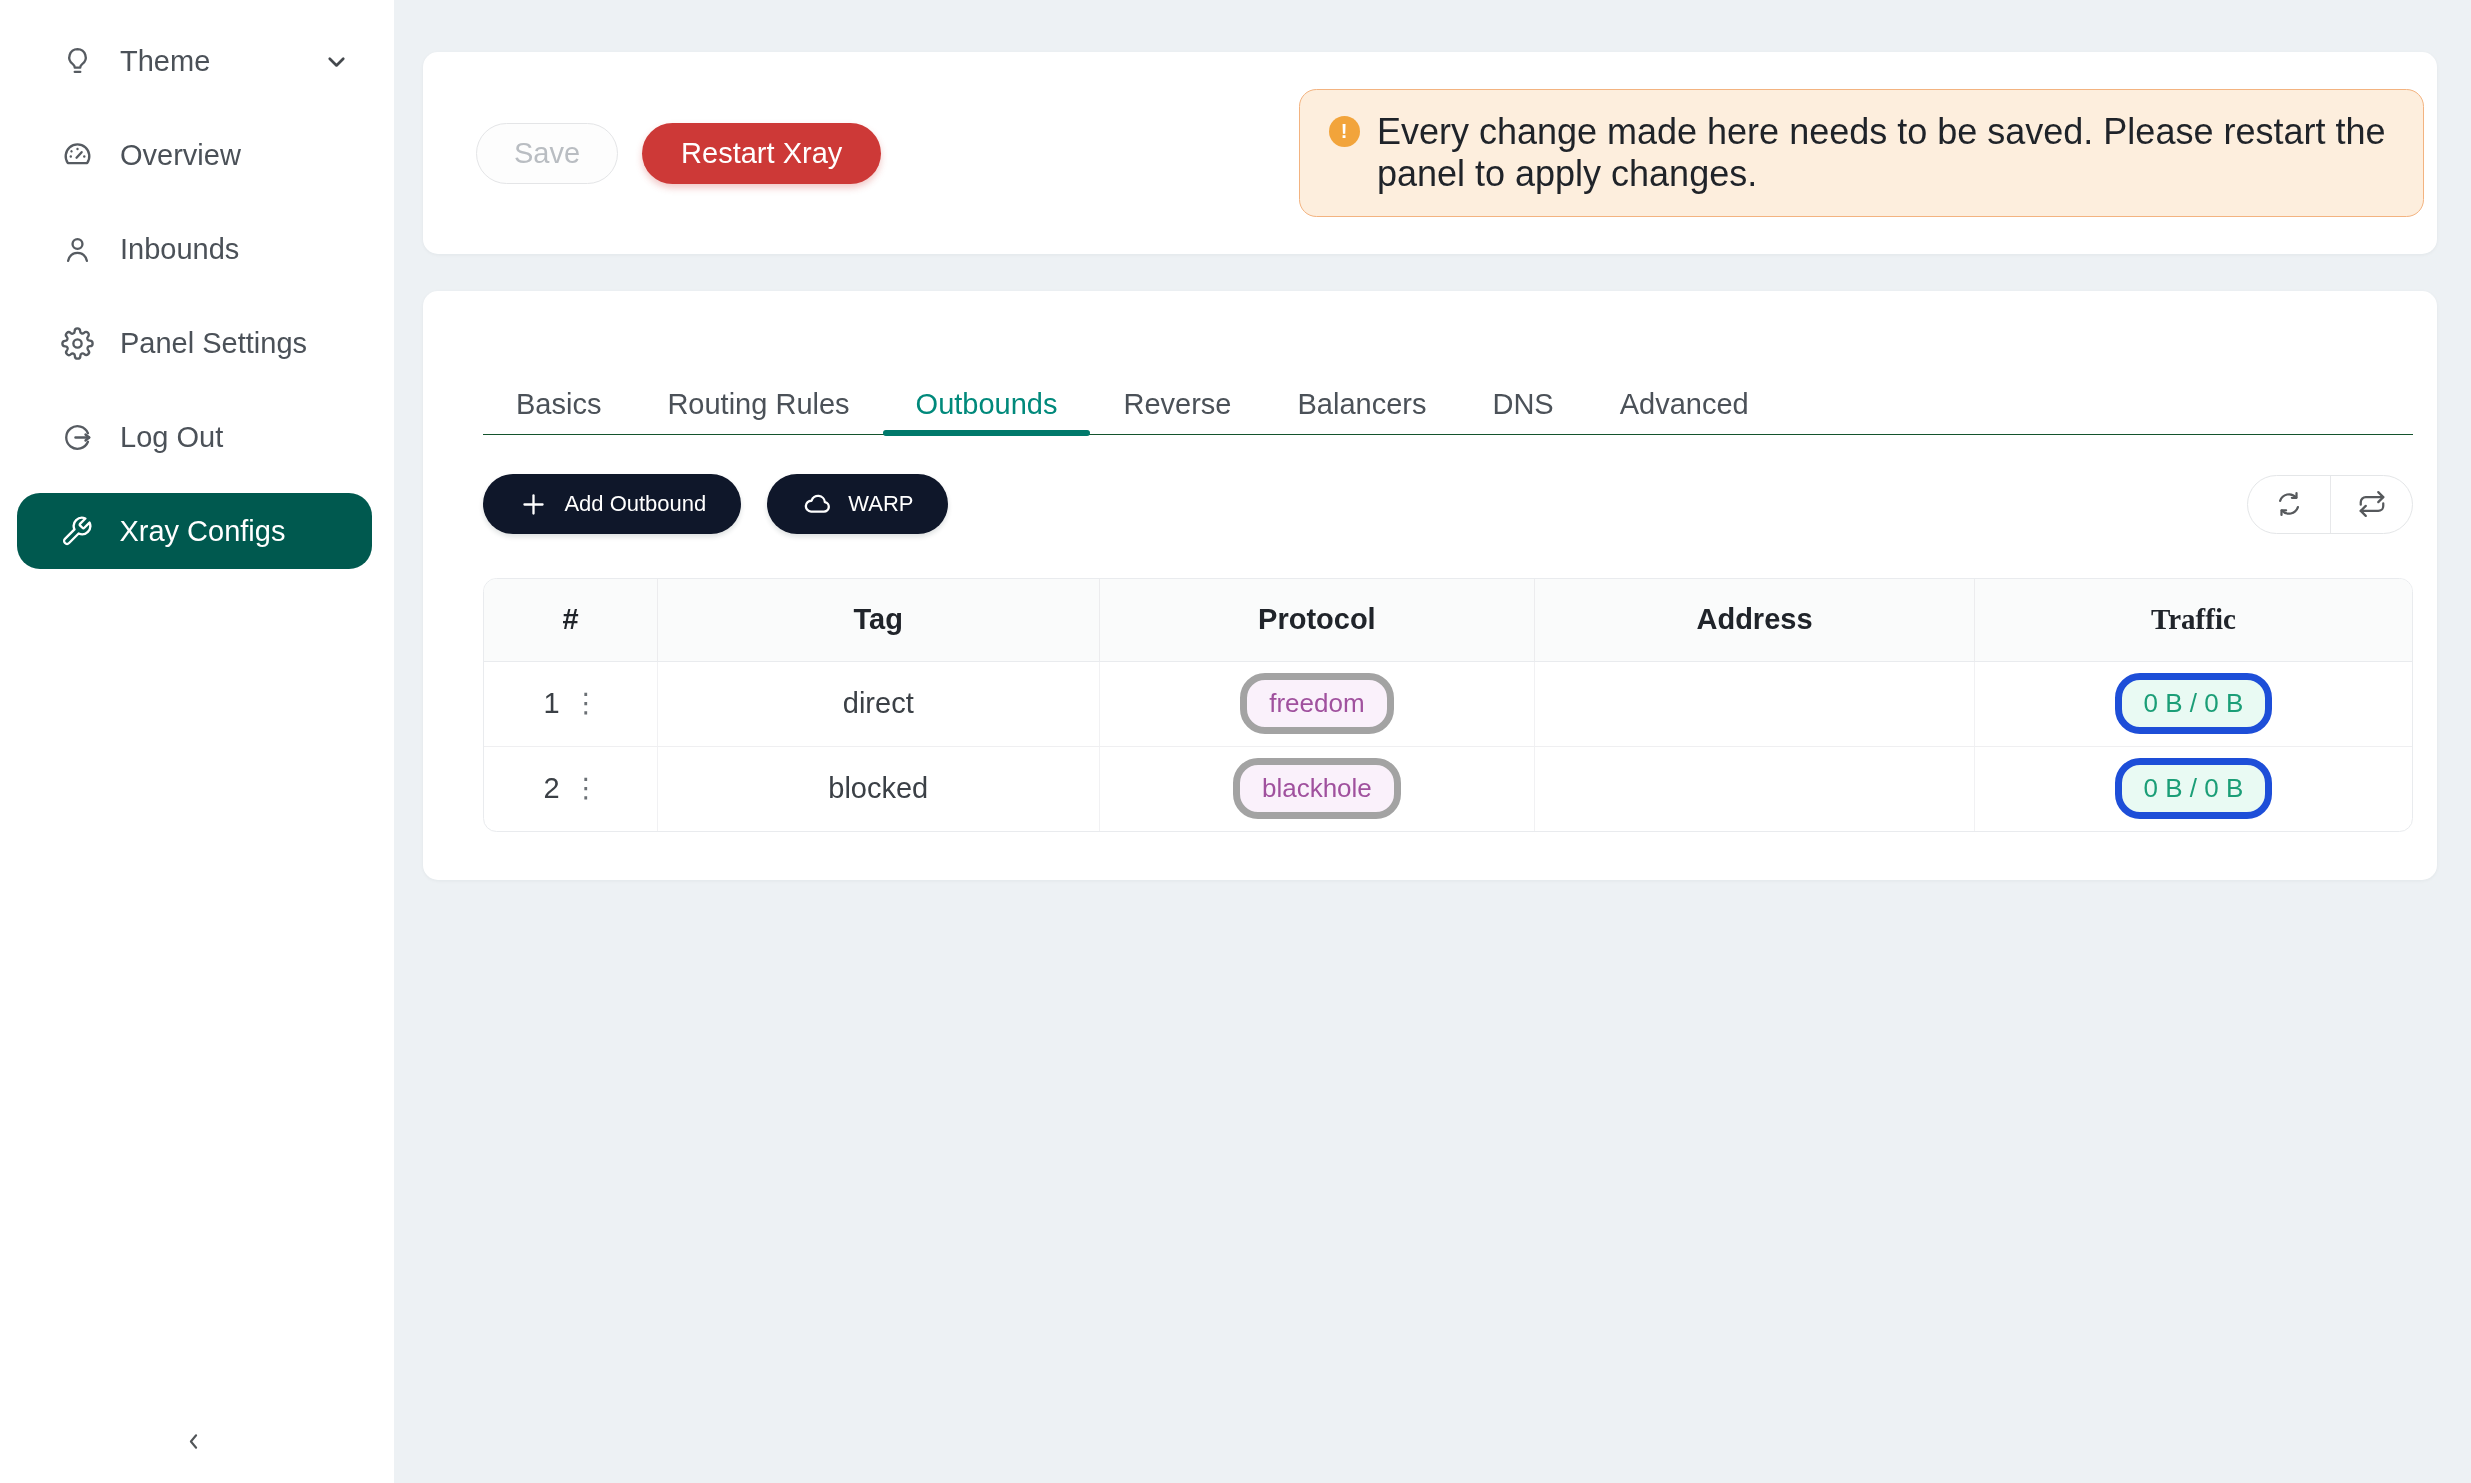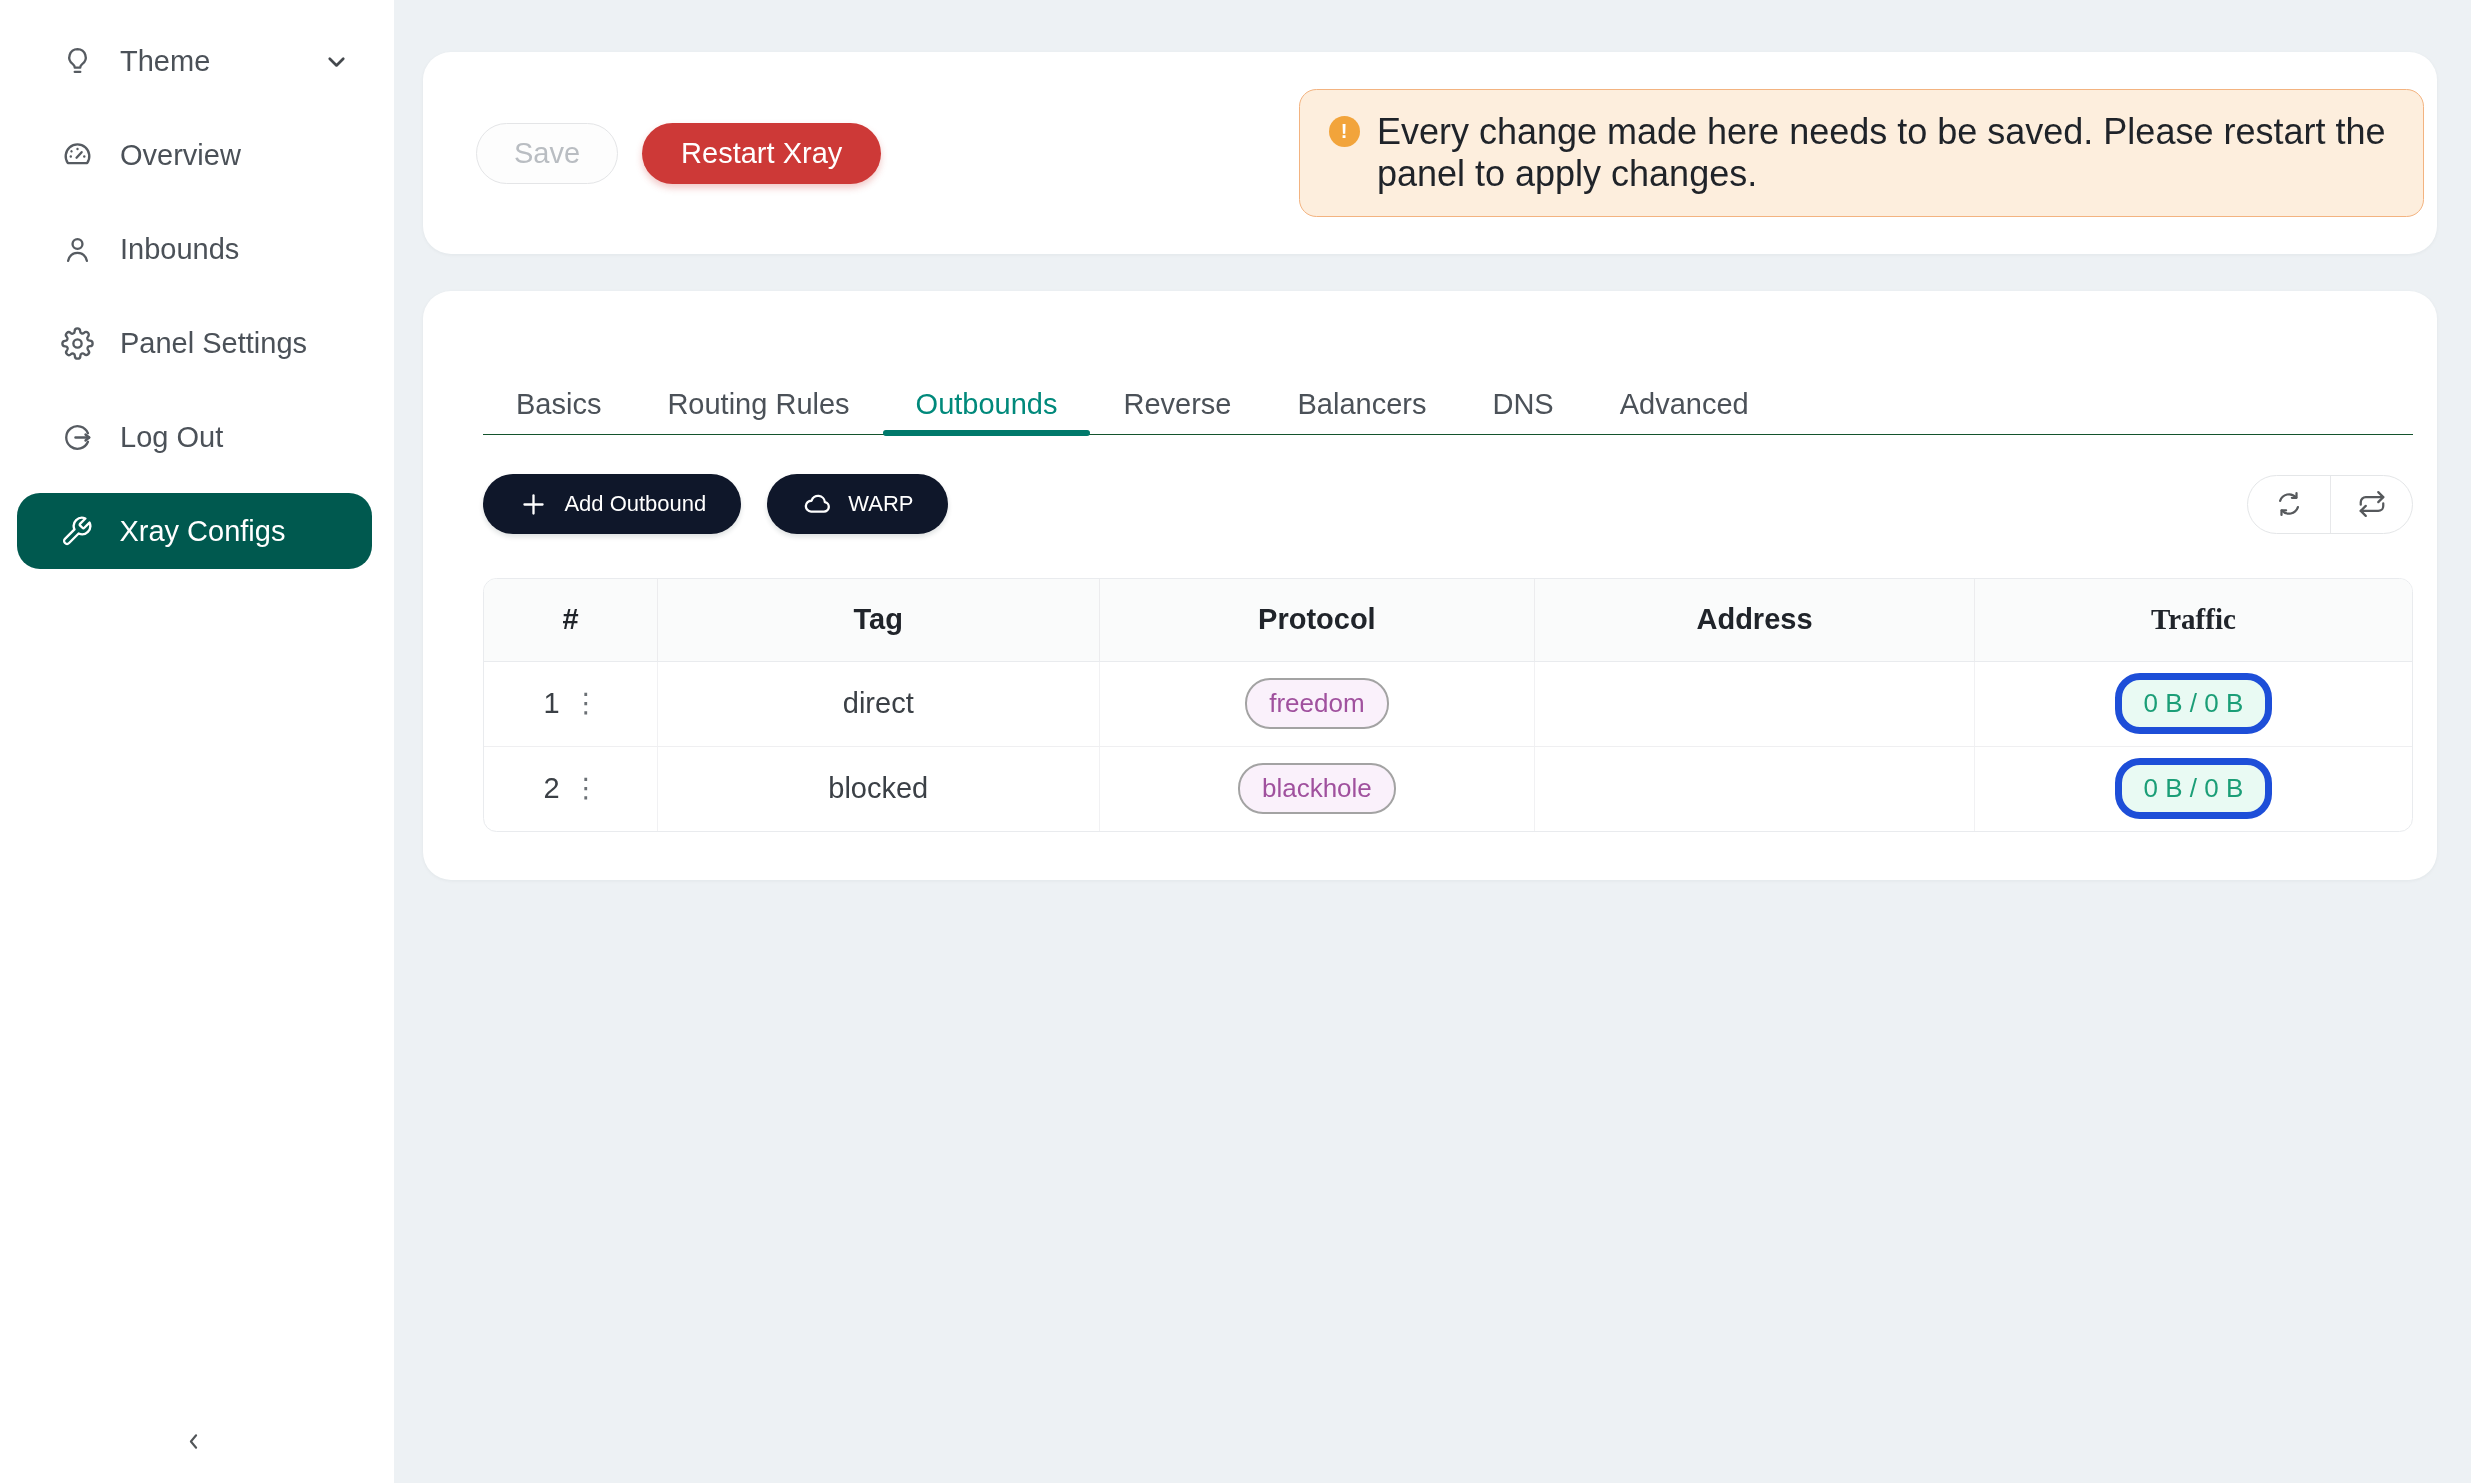--- a/index.html
+++ b/index.html
@@ -36,21 +36,21 @@
     position:absolute; bottom:21px; left:172px; width:42px; height:42px;
     display:flex; align-items:center; justify-content:center; cursor:pointer; color:#515558;
     background:none; border:none;
   }
   .collapse-btn svg { width:25px; height:29px; }
 
   
   .main { flex:1; padding:52px 35px 0 29px; }
 
   .card {
-    background:#ffffff; border-radius:28px;
+    background:#ffffff; border-radius:15px;
     box-shadow:0 1px 3.9px rgba(20,30,40,0.05);
     justify-content:center;
   }
 
   
   .toolbar-card {
     height:202px; display:flex; align-items:center;
     padding:0 13.5px 0 53px;
   }
   .btn { border:none; cursor:pointer; font-family:inherit; }
@@ -130,21 +130,21 @@
     height:85px; font-size:29px; color:#3b4046; text-align:center;
     border-right:1px solid #f1f1f3; border-bottom:1px solid #efeff1;
   }
   td:last-child { border-right:none; }
   tr:last-child td { border-bottom:none; }
   .num-cell { display:inline-flex; align-items:center; gap:12.6px; }
   .kebab { font-size:27px; color:#6b7075; cursor:pointer; line-height:1; letter-spacing:-1.9px; }
   .badge {
     display:inline-block; padding:7.7px 22px; border-radius:25px; font-size:26px; line-height:1.2;
   }
-  .badge-proto { color:#a0519e; background:#faf1fb; border:2px solid #a3a3a3; }
+  .badge-proto { color:#a0519e; background:#faf1fb; border:7px solid #a3a3a3; }
   .badge-traffic { color:#1b9e77; background:#e9faf3; border:7px solid #1d4ed8; }
 </style>
 </head>
 <body>
 
 <div class="app">
 
   <nav class="sidebar">
 
     <div class="side-item">

